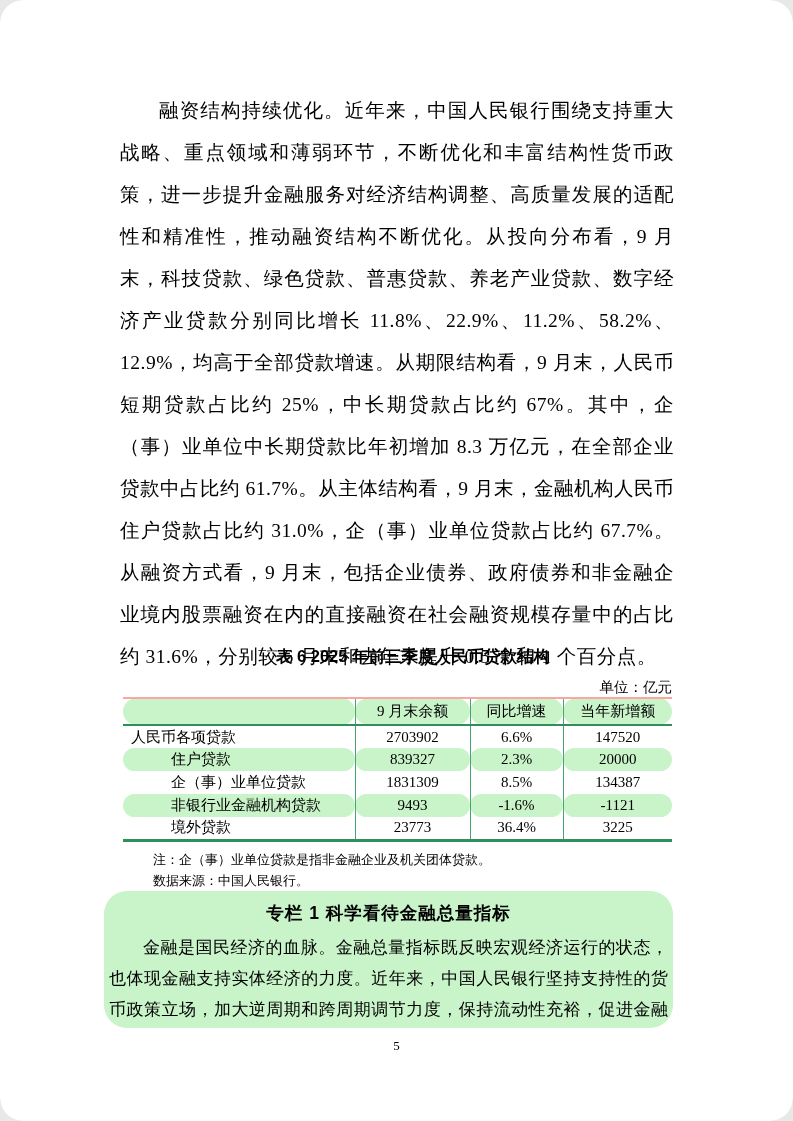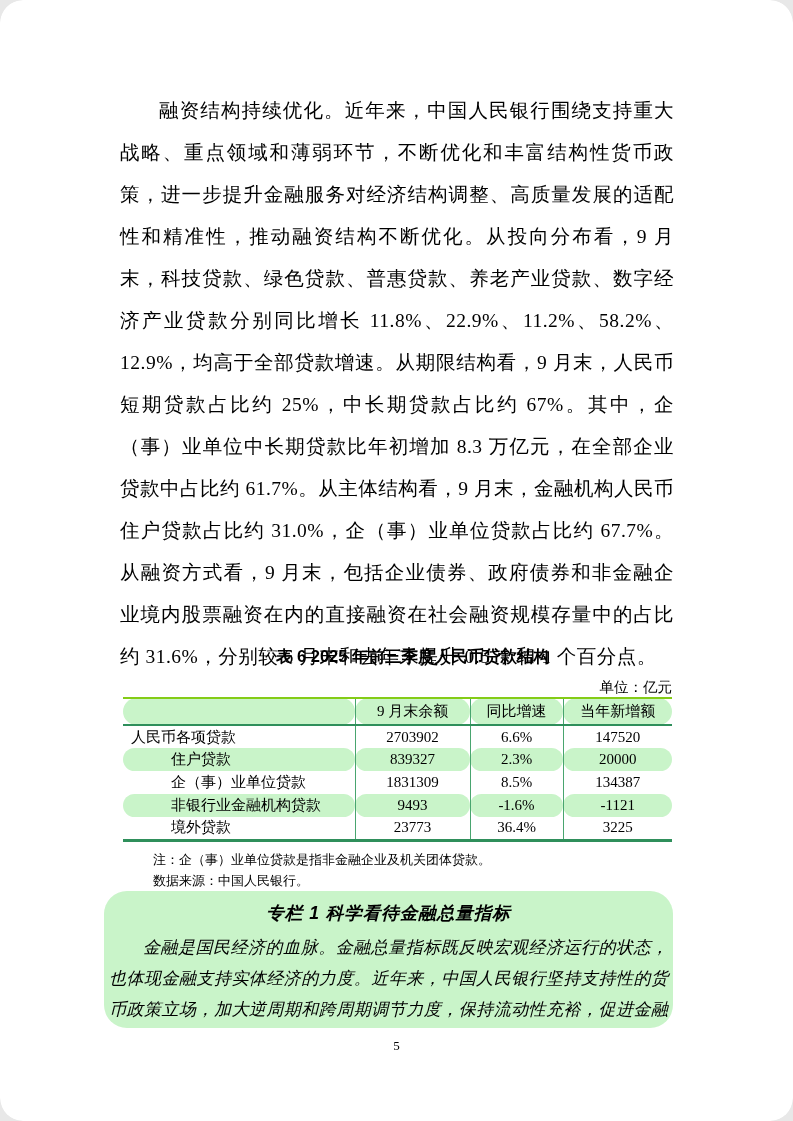--- a/index.html
+++ b/index.html
@@ -41,21 +41,21 @@
     right: 121px;
     font-size: 14.5px;
   }
   .loan-table {
     position: absolute;
     left: 123px;
     top: 697px;
     width: 549px;
     border-collapse: collapse;
     font-size: 15px;
-    border-top: 2px solid #84cc16;
+    border-top: 2px solid #fca5a5;
     border-bottom: 3px solid #2f8f5b;
   }
   .loan-table thead tr {
     background: #c9f4c9;
     height: 27px;
   }
   .loan-table thead th {
     border-bottom: 2px solid #2f8f5b;
     font-weight: normal;
     text-align: center;
@@ -74,21 +74,20 @@
     line-height: 20.5px;
   }
   .column-box {
     position: absolute;
     left: 104px;
     top: 891px;
     width: 569px;
     height: 137px;
     background: #c9f4c9;
     overflow: hidden;
-    font-style: italic;
   }
   .column-box-title {
     margin-top: 10px;
     text-align: center;
     font-family: "Liberation Sans", "DejaVu Sans", sans-serif;
     font-weight: bold;
     font-size: 17.5px;
     letter-spacing: 1px;
   }
   .column-box-body {

